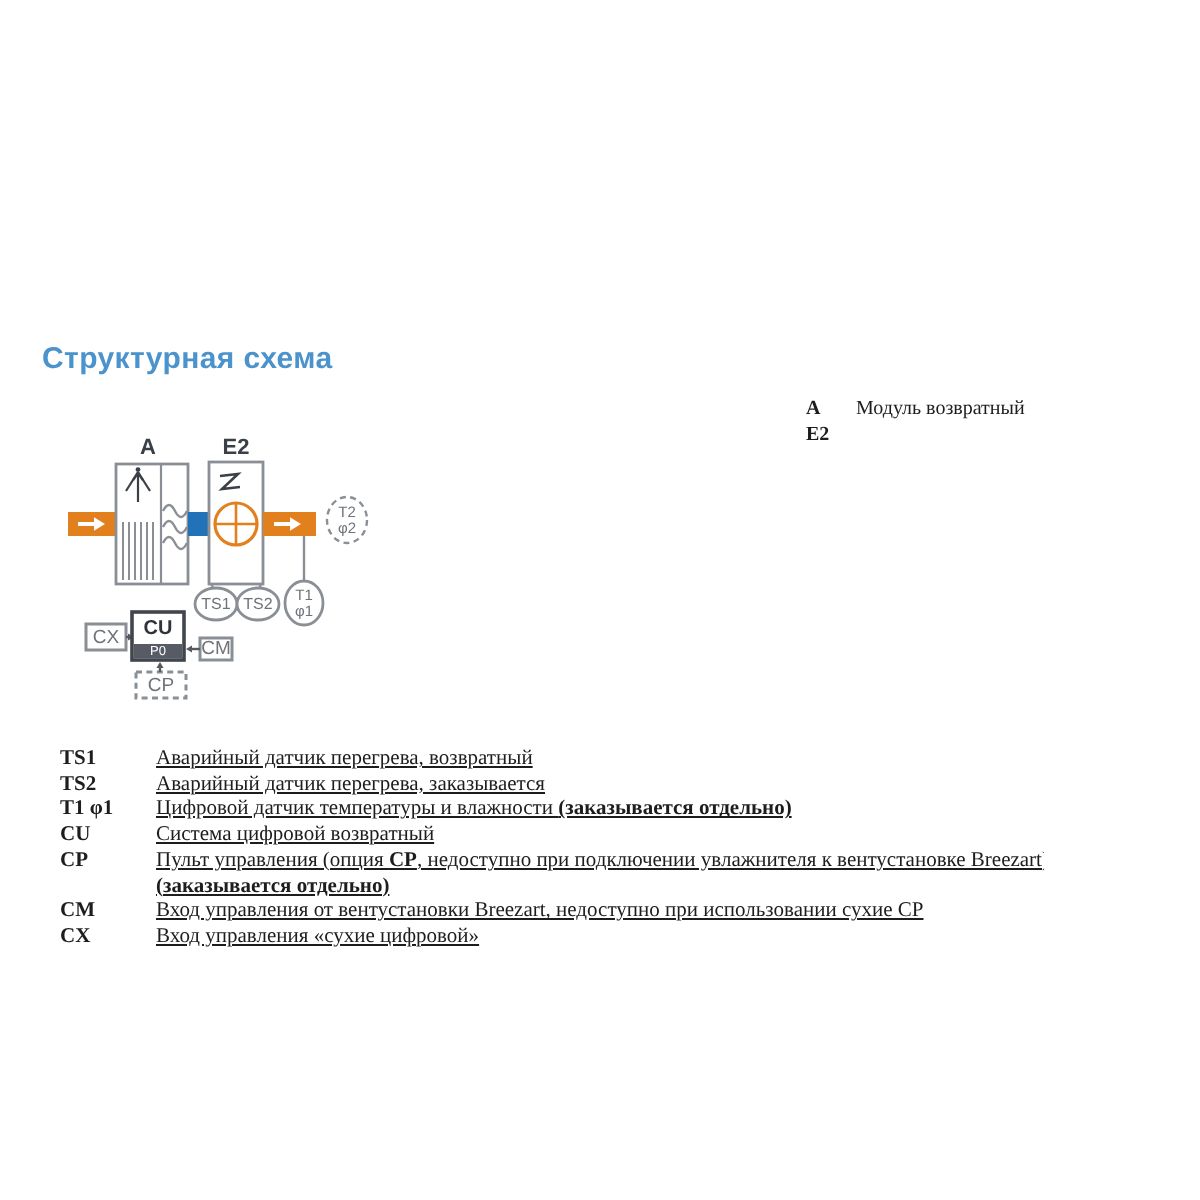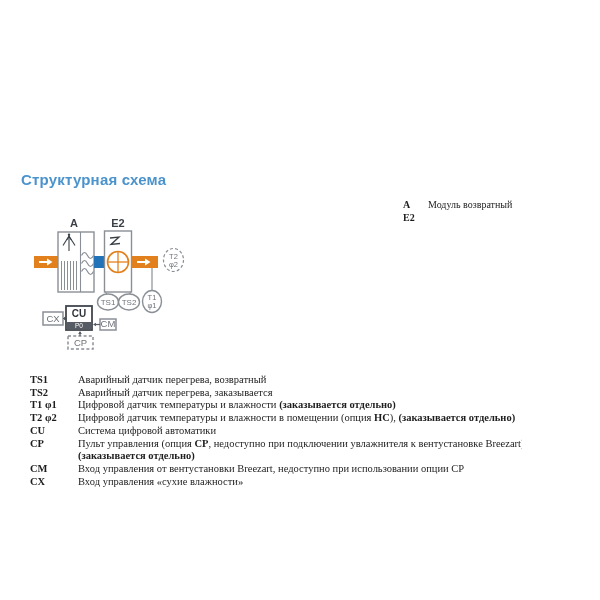--- a/index.html
+++ b/index.html
@@ -23,21 +23,21 @@
   }
   .diagram text {
     font-family:"Liberation Sans", sans-serif;
   }
   .legend {
     position:absolute; left:30px; top:343px; width:546px;
     font-size:10.5px; color:#1d1d1d;
   }
   .legend .lrow { display:flex; }
   .legend .lterm { flex:0 0 48px; font-weight:bold; line-height:12.7px; }
-  .legend .ldesc { flex:0 1 495px; max-width:495px; line-height:12.7px; }
+  .legend .ldesc { flex:0 1 495px; max-width:495px; line-height:12.7px;text-decoration:underline; }
   .legend .ldesc b { font-weight:bold; }
 </style>
 </head>
 <body>
 
 <div class="page">
 
   <h1 class="title">Структурная схема</h1>
 
   <div class="module-legend">
@@ -167,34 +167,30 @@
       </div>
       <div class="lrow">
         <span class="lterm">TS2</span>
         <span class="ldesc">Аварийный датчик перегрева, заказывается</span>
       </div>
       <div class="lrow">
         <span class="lterm">T1 φ1</span>
         <span class="ldesc">Цифровой датчик температуры и влажности <b>(заказывается отдельно)</b></span>
       </div>
       <div class="lrow">
-        <span class="lterm">T2 φ2</span>
-        <span class="ldesc">Цифровой датчик температуры и влажности в помещении (опция <b>НС</b>), <b>(заказывается отдельно)</b></span>
-      </div>
-      <div class="lrow">
         <span class="lterm">CU</span>
-        <span class="ldesc">Система цифровой автоматики</span>
+        <span class="ldesc">Система цифровой возвратный</span>
       </div>
       <div class="lrow">
         <span class="lterm">CP</span>
         <span class="ldesc">Пульт управления (опция <b>СР</b>, недоступно при подключении увлажнителя к вентустановке Breezart), <b>(заказывается отдельно)</b></span>
       </div>
       <div class="lrow">
         <span class="lterm">CM</span>
-        <span class="ldesc">Вход управления от вентустановки Breezart, недоступно при использовании опции СР</span>
+        <span class="ldesc">Вход управления от вентустановки Breezart, недоступно при использовании сухие СР</span>
       </div>
       <div class="lrow">
         <span class="lterm">CX</span>
-        <span class="ldesc">Вход управления «сухие влажности»</span>
+        <span class="ldesc">Вход управления «сухие цифровой»</span>
       </div>
     </div>
 
 </div>
 
 </body></html>

